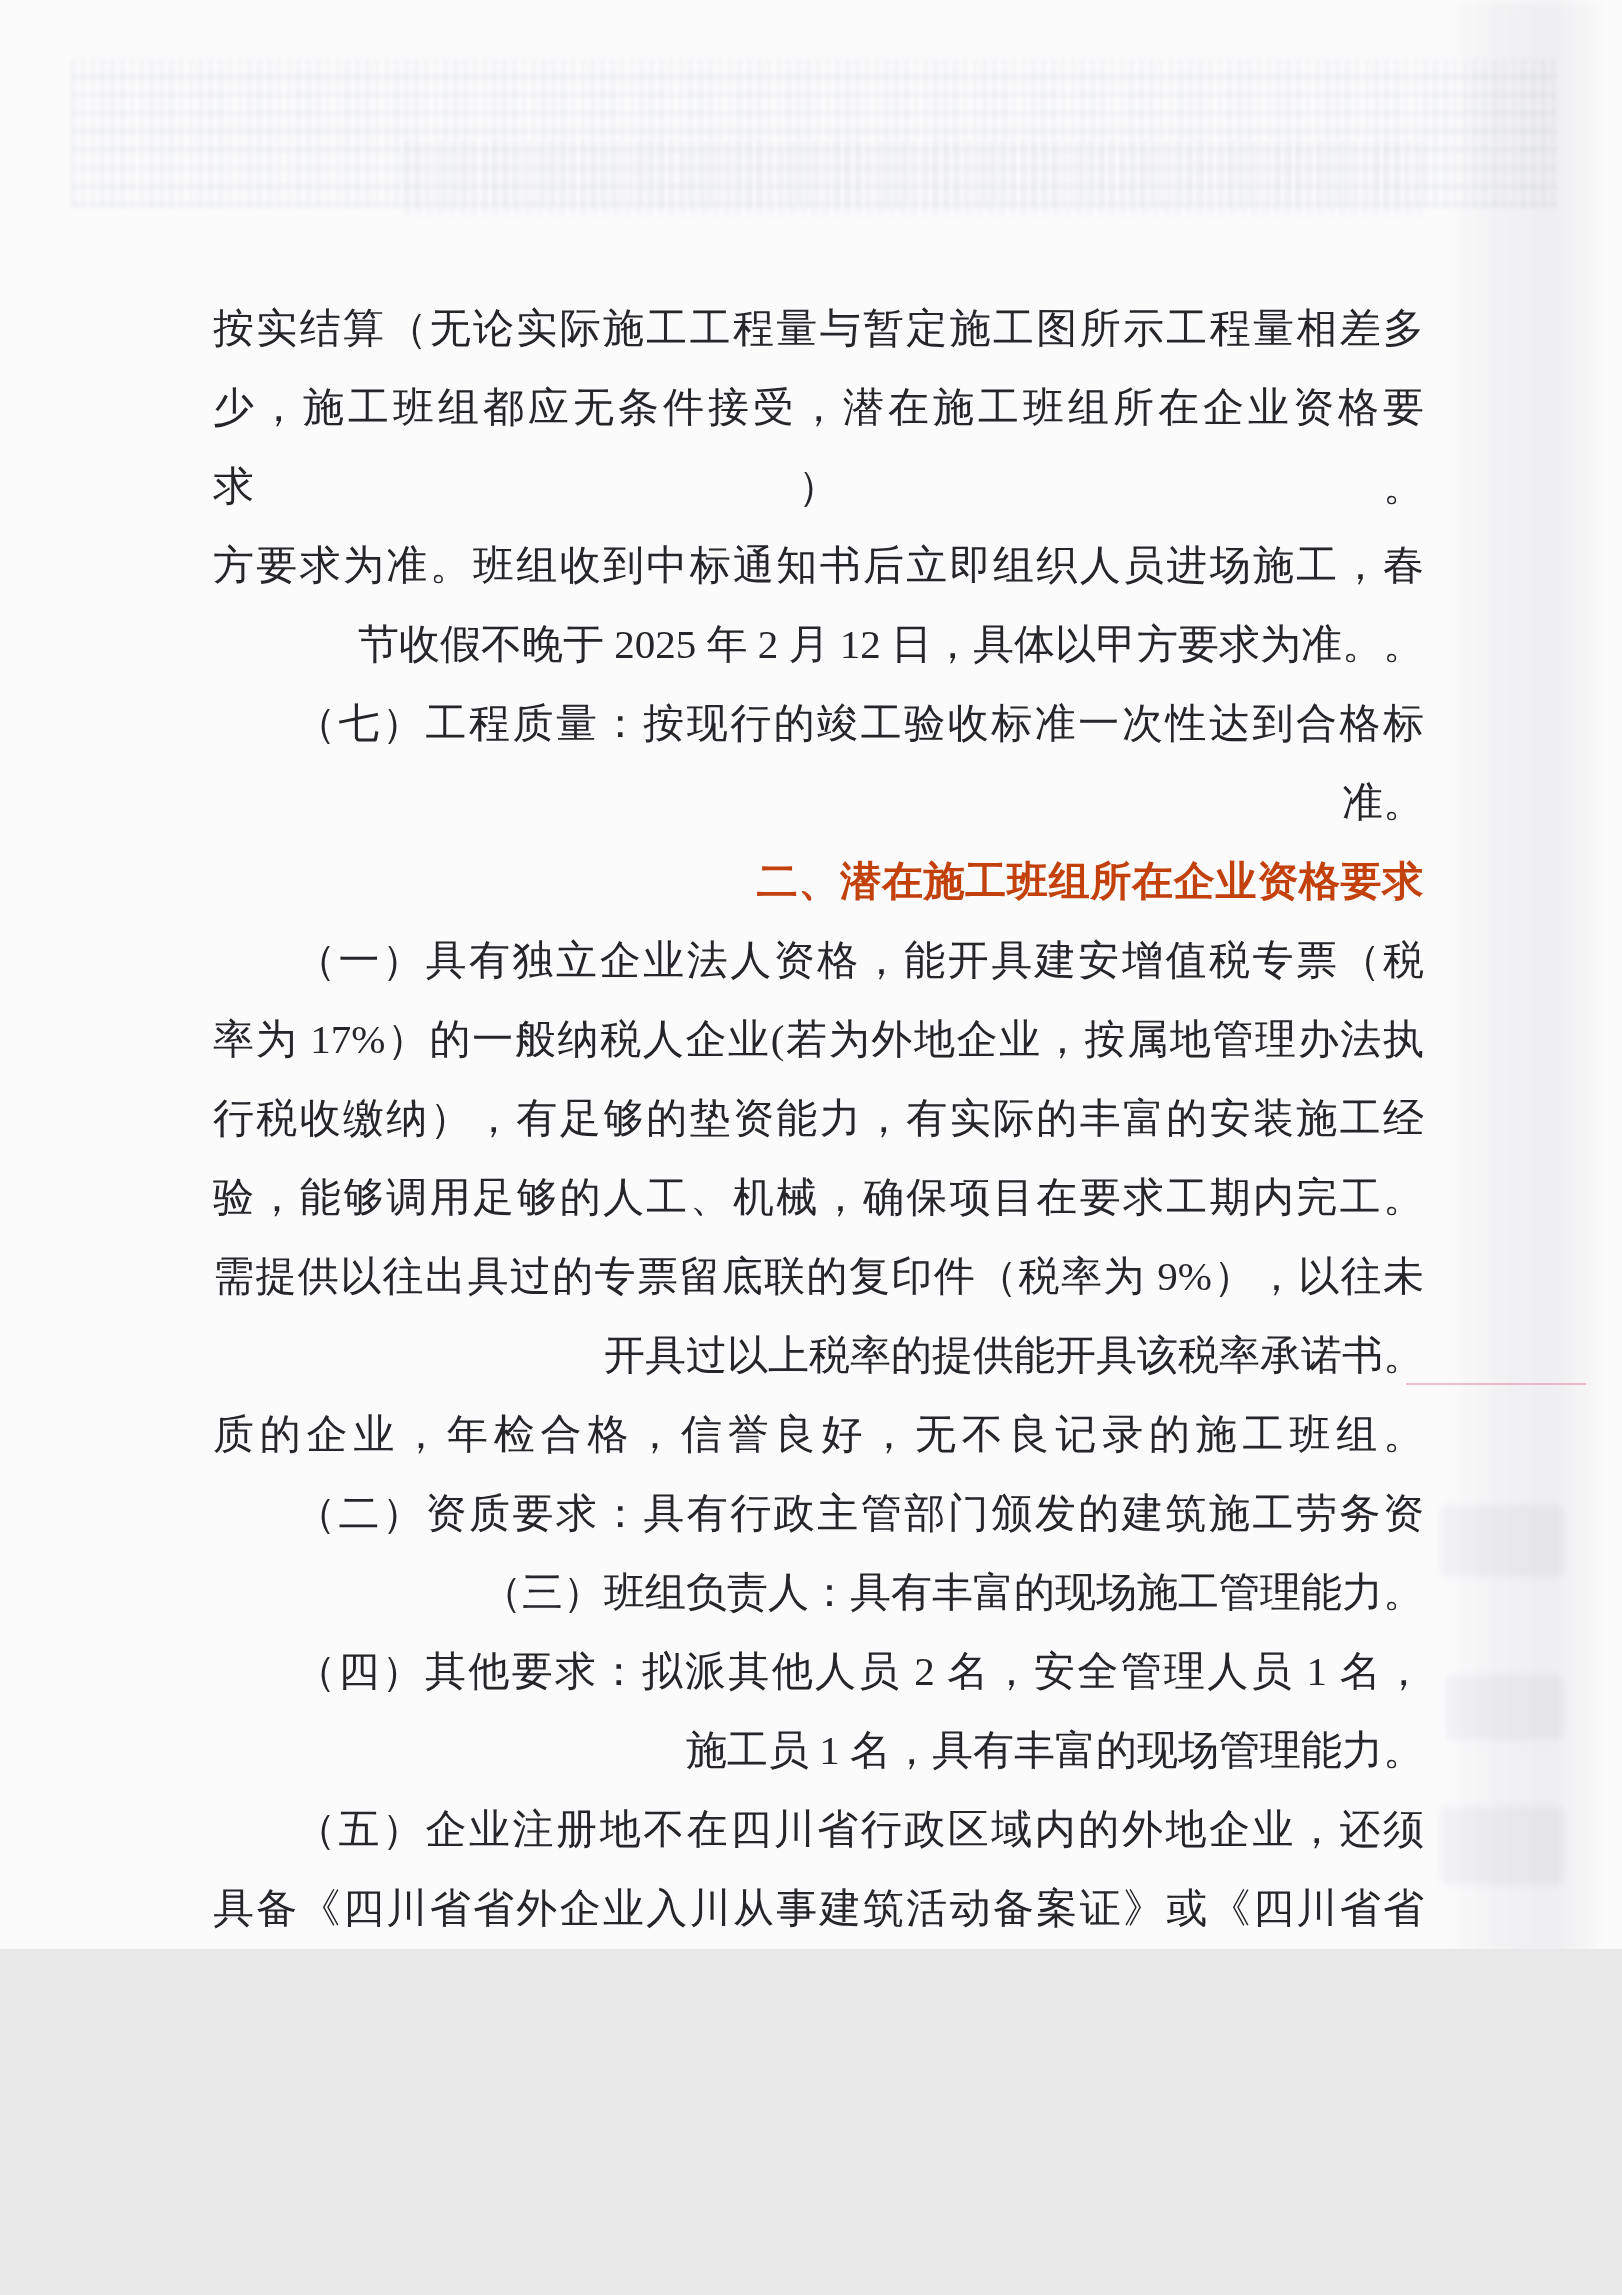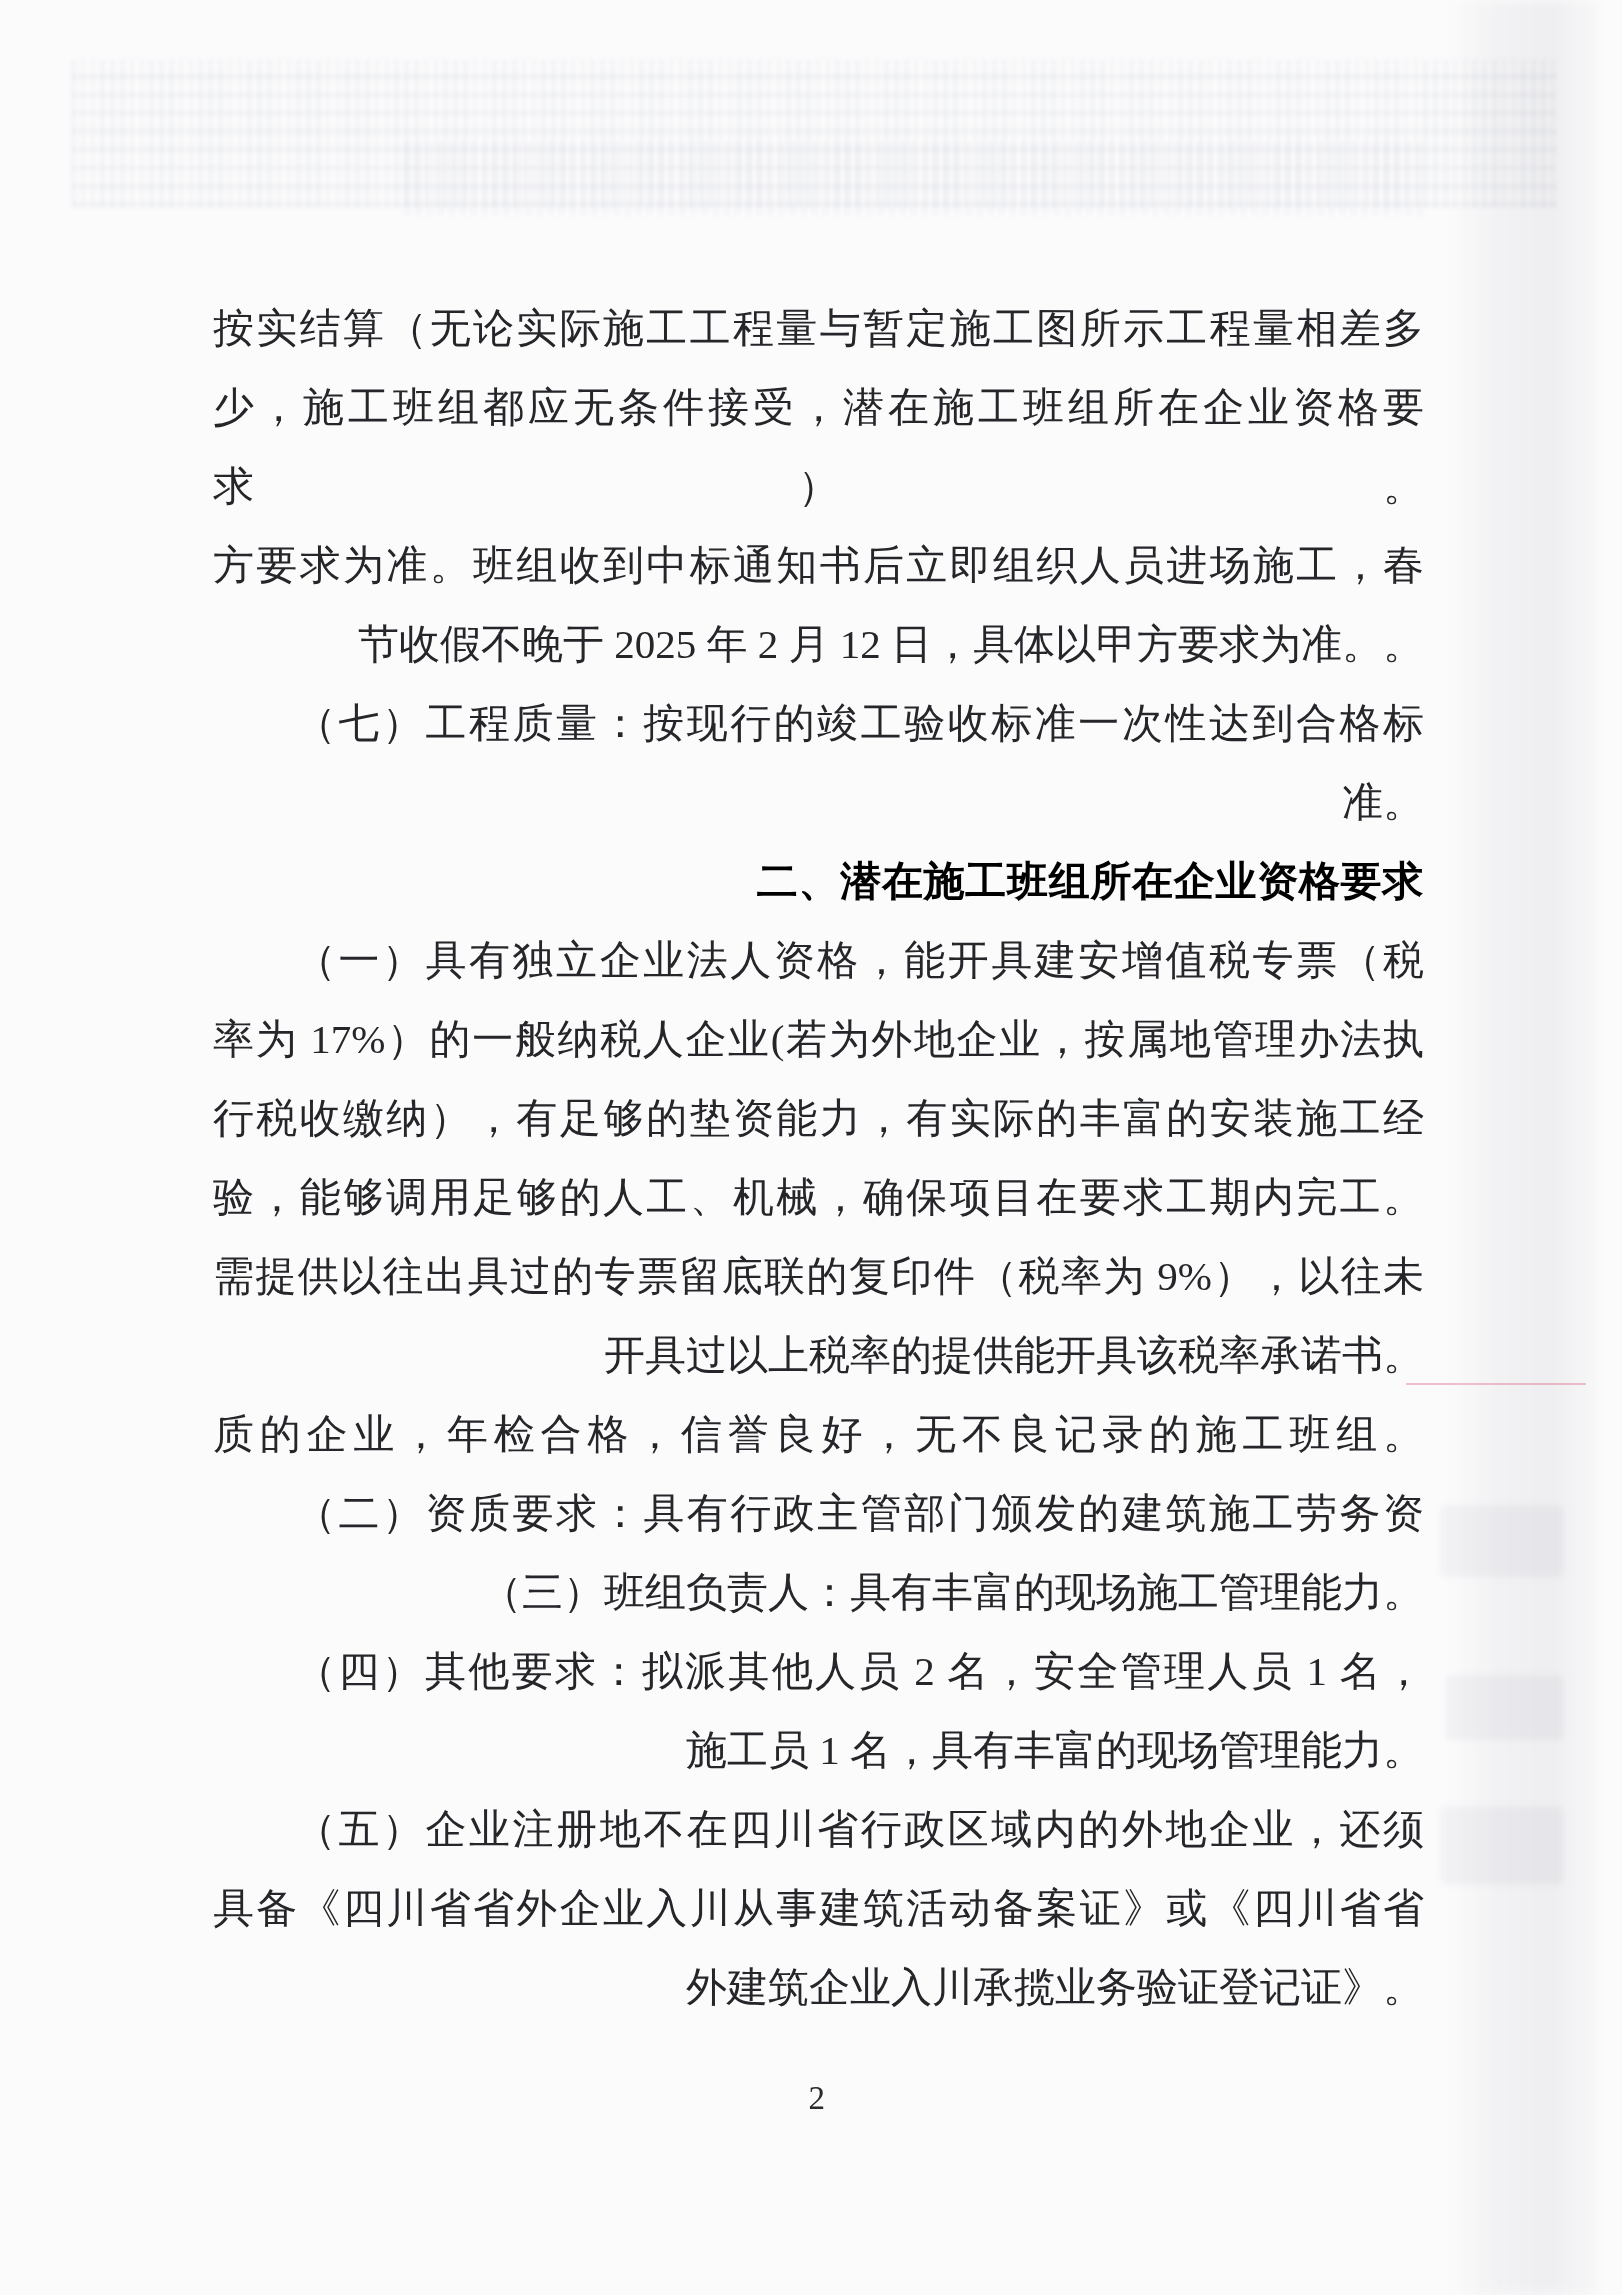--- a/index.html
+++ b/index.html
@@ -1,18 +1,18 @@
 <!DOCTYPE html>
 <html style="font-size:10.5px"><head>
 <meta charset="utf-8">
 <style>
   html,body{margin:0;padding:0;background:#e8e8e8;}
   .page{
     position:relative;
-    width:1623px;height:2295px;
+    width:1623px;height:1949px;
     margin:0 auto;
     background:#fbfbfc;
     overflow:hidden;
     font-family:"Liberation Serif","DejaVu Serif",serif;
     color:#26262a;
   }
   
   .bleed-top{
     position:absolute;left:72px;top:60px;width:1485px;height:147px;
     background:
@@ -42,21 +42,21 @@
   .text-block{
     position:absolute;left:213px;top:289px;width:1211px;
     font-size:41px;line-height:79px;
     text-justify:inter-ideograph;
   }
   .line{min-height:79px;text-align:right;}
   .line.full{text-align:justify;text-align-last:justify;}
   .line.indent{text-indent:2em;}
   .line.heading{
     font-family:"Liberation Sans","DejaVu Sans",sans-serif;
-    font-weight:700;color:#000000;letter-spacing:0.7px;
+    font-weight:700;color:#c2410c;letter-spacing:0.7px;
   }
   .u{
     text-decoration:underline;
     text-decoration-thickness:3.3px;
     text-underline-offset:8.5px;
     text-decoration-color:#1c1c1f;
   }
   .page-number{
     position:absolute;left:0;right:-10.5px;top:2080px;
     text-align:center;font-size:33px;color:#2a2a2e;

